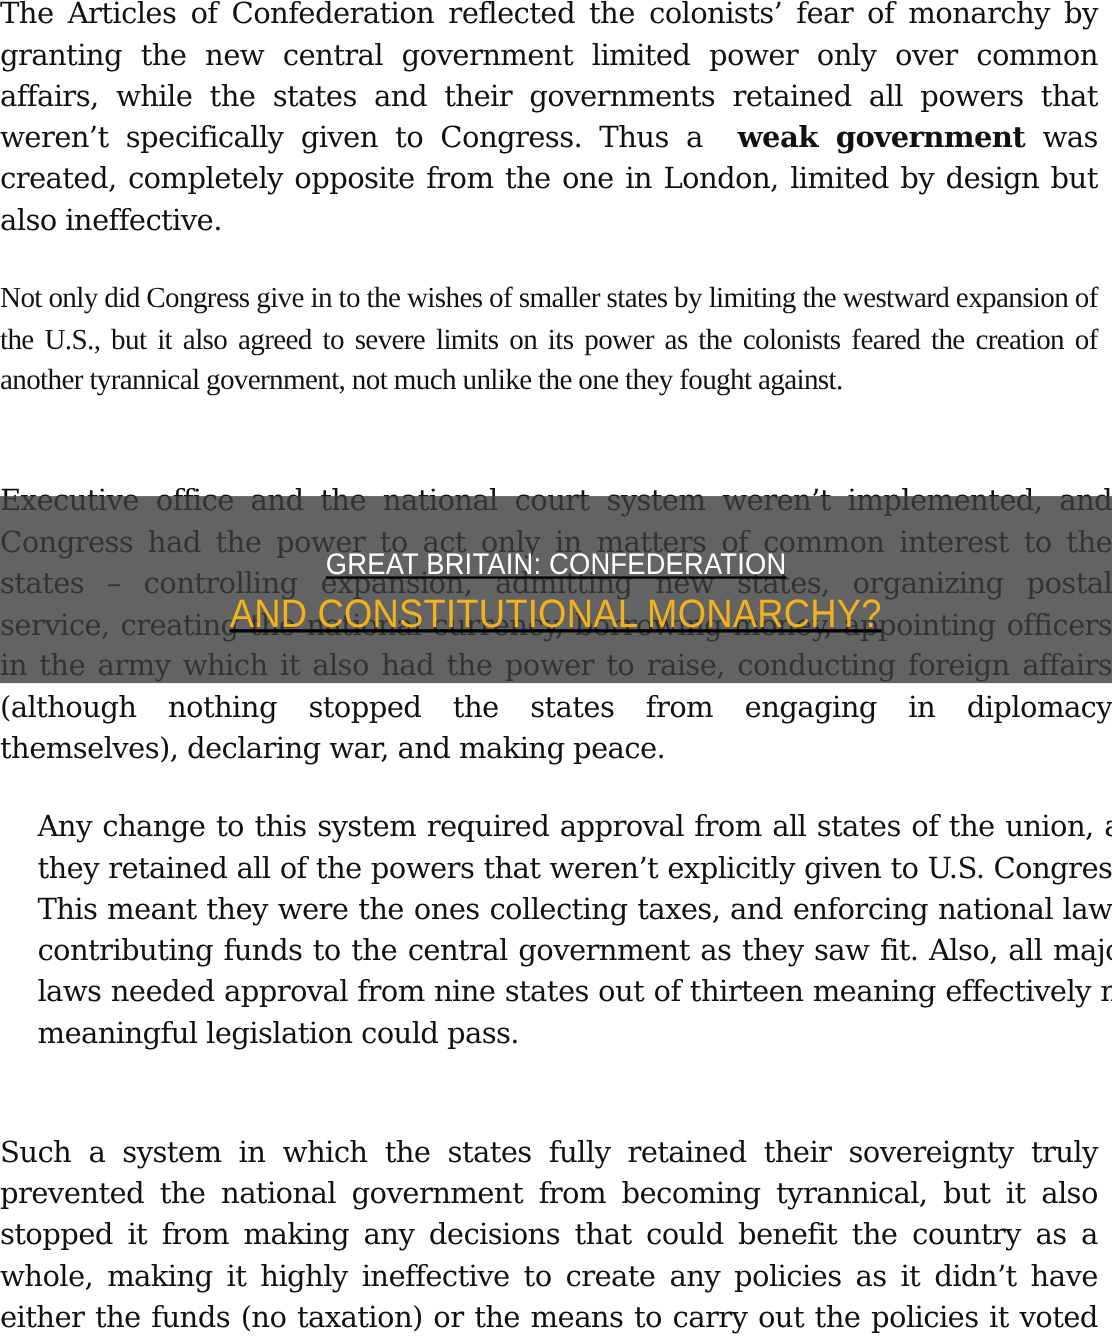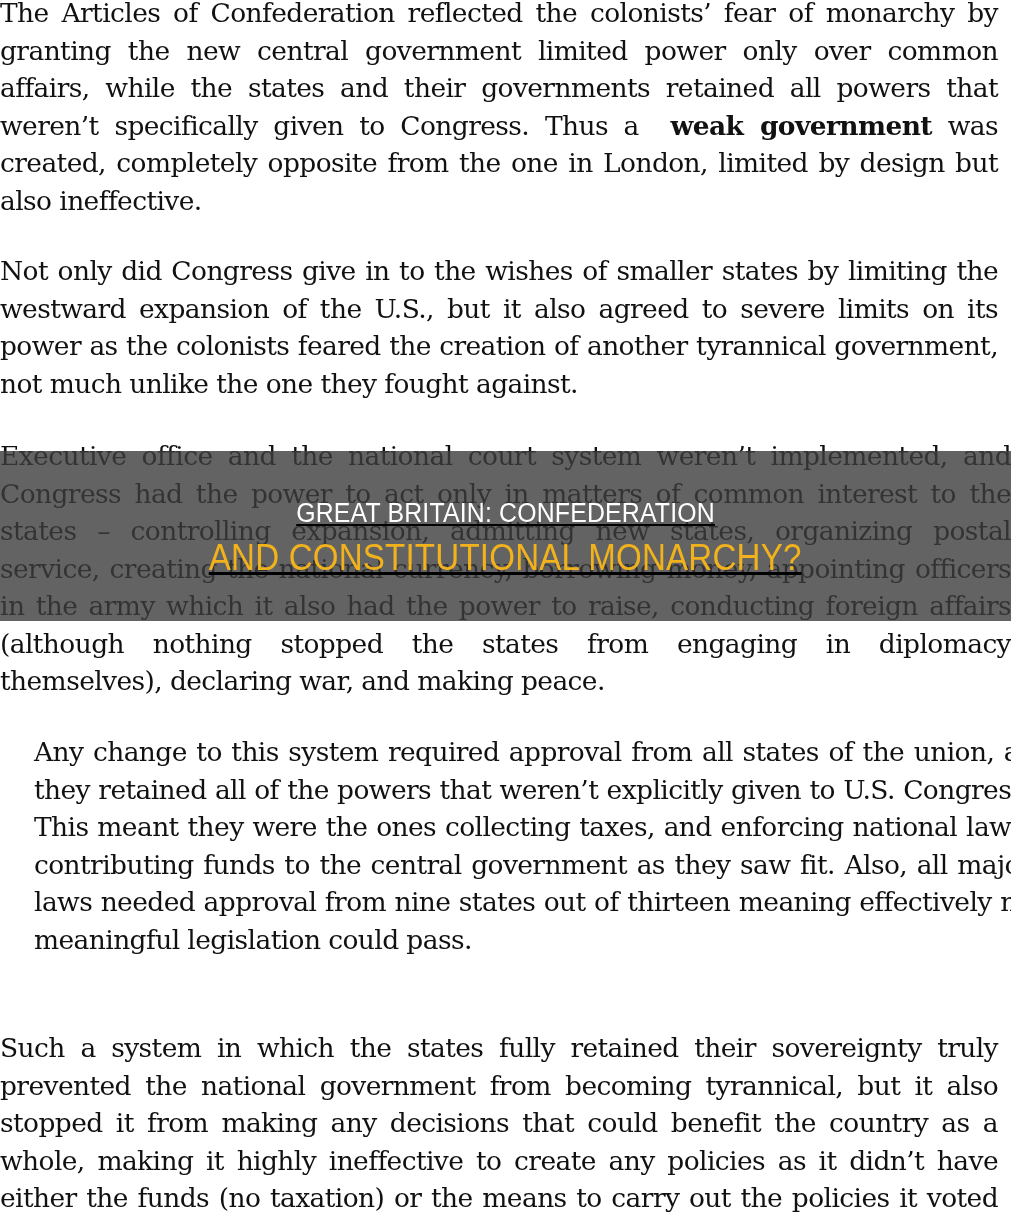--- a/index.html
+++ b/index.html
@@ -7,21 +7,21 @@
   .page {
     position: absolute; left: 0; top: 0; width: 1011px;
     font-family: "DejaVu Serif", "Liberation Serif", serif;
     color: #111111;
     font-size: 26.5px;
     line-height: 37.5px;
     letter-spacing: -0.6px;
   }
   .para { margin: 0; padding: 0; text-align: justify; text-align-last: left; width: 998px; }
   .para.p1 { position: absolute; top: -6px; }
-  .para.p2 { position: absolute; top: 252px; }
+  .para.p2 { position: absolute; top: 252px; font-family: Liberation Serif, serif; }
   .para.p3 { position: absolute; top: 437px; width: 1011px; }
   .para.p4 { position: absolute; top: 733px; padding-left: 34px; }
   .para.p5 { position: absolute; top: 993px; margin-top: 36px; }
   .bold { font-weight: bold; margin-left: 16px; }
   .overlay {
     position: absolute; left: 0; top: 451px; width: 1011px; height: 170px;
     background: rgba(60,60,60,0.80);
     display: flex; flex-direction: column; align-items: center; justify-content: center; text-decoration: underline;
   }
   .overlay .line1 {

